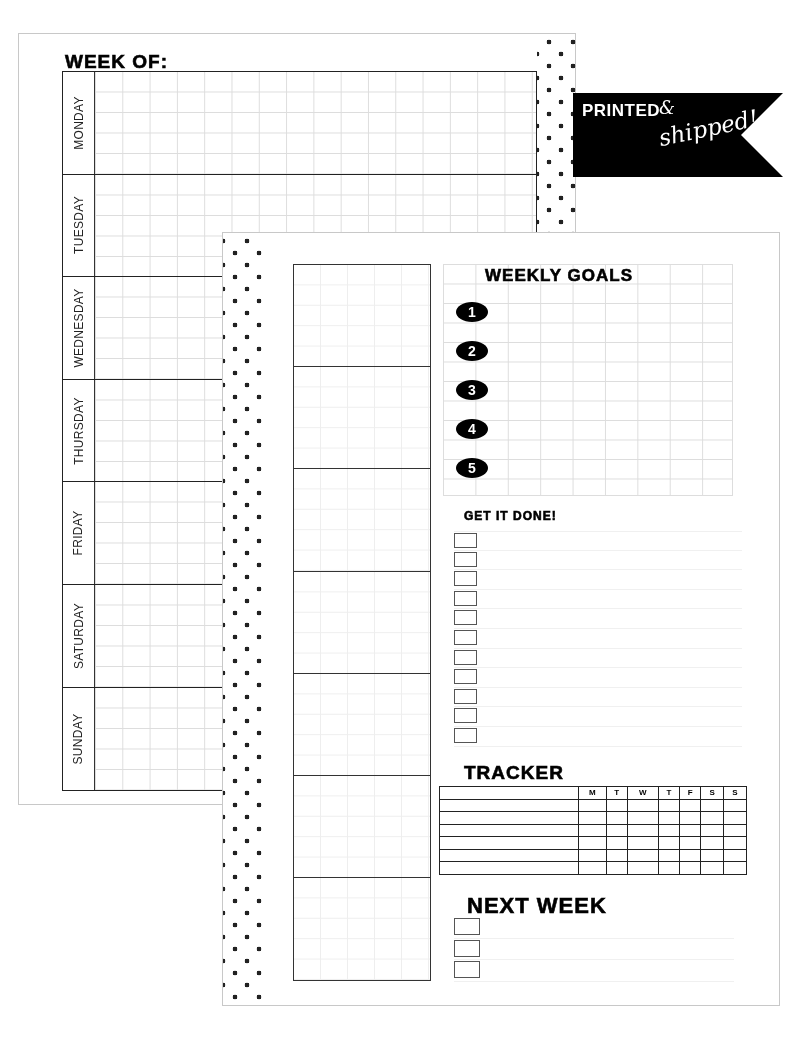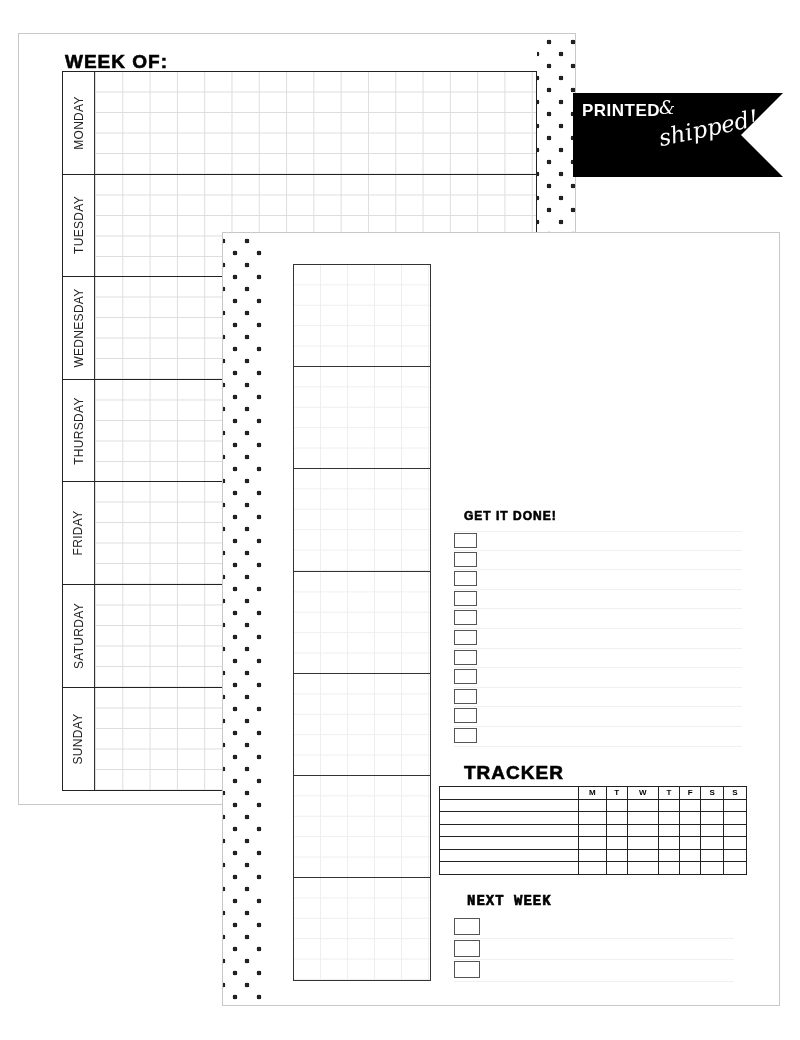--- a/index.html
+++ b/index.html
@@ -103,20 +103,28 @@
   <div class="leftcol">
     <div class="box"></div>
     <div class="box"></div>
     <div class="box"></div>
     <div class="box"></div>
     <div class="box"></div>
     <div class="box"></div>
     <div class="box"></div>
   </div>
 
+  <div class="goals">
+    <h3 class="h">WEEKLY GOALS</h3>
+    <div class="num" style="top:37px">1</div>
+    <div class="num" style="top:76px">2</div>
+    <div class="num" style="top:115px">3</div>
+    <div class="num" style="top:154px">4</div>
+    <div class="num" style="top:193px">5</div>
+  </div>
 
   <h3 class="h" style="left:241px;top:276px;font-size:12px;">GET IT DONE!</h3>
   <div class="checklist" style="top:298px;">
     <div class="crow">
         <div class="cb"></div>
       </div>
     <div class="crow">
         <div class="cb"></div>
       </div>
     <div class="crow">
@@ -217,21 +225,21 @@
           <td></td>
           <td></td>
           <td></td>
           <td></td>
           <td></td>
           <td></td>
         </tr>
   </tbody>
     </table>
 
-  <h3 class="h" style="left:244px;top:660px;font-size:14px;font-family:Liberation Mono, monospace;">NEXT WEEK</h3>
+  <h3 class="h" style="left:244px;top:660px;font-size:22px;">NEXT WEEK</h3>
   <div class="checklist" style="top:684px;width:280px;">
     <div class="crow" style="height:21.5px;border-top:none">
         <div class="cb" style="height:17px;width:26px"></div>
       </div>
     <div class="crow" style="height:21.5px">
         <div class="cb" style="height:17px;width:26px"></div>
       </div>
     <div class="crow" style="height:21.5px">
         <div class="cb" style="height:17px;width:26px"></div>
       </div>

